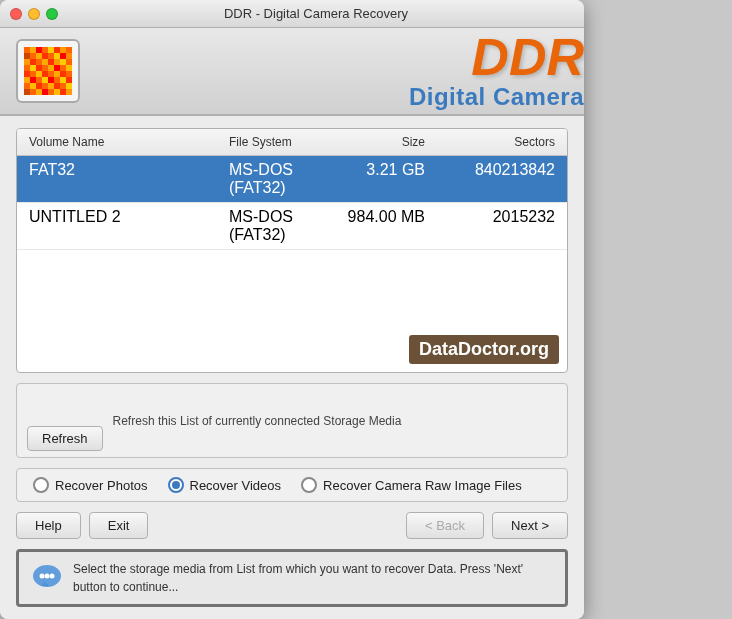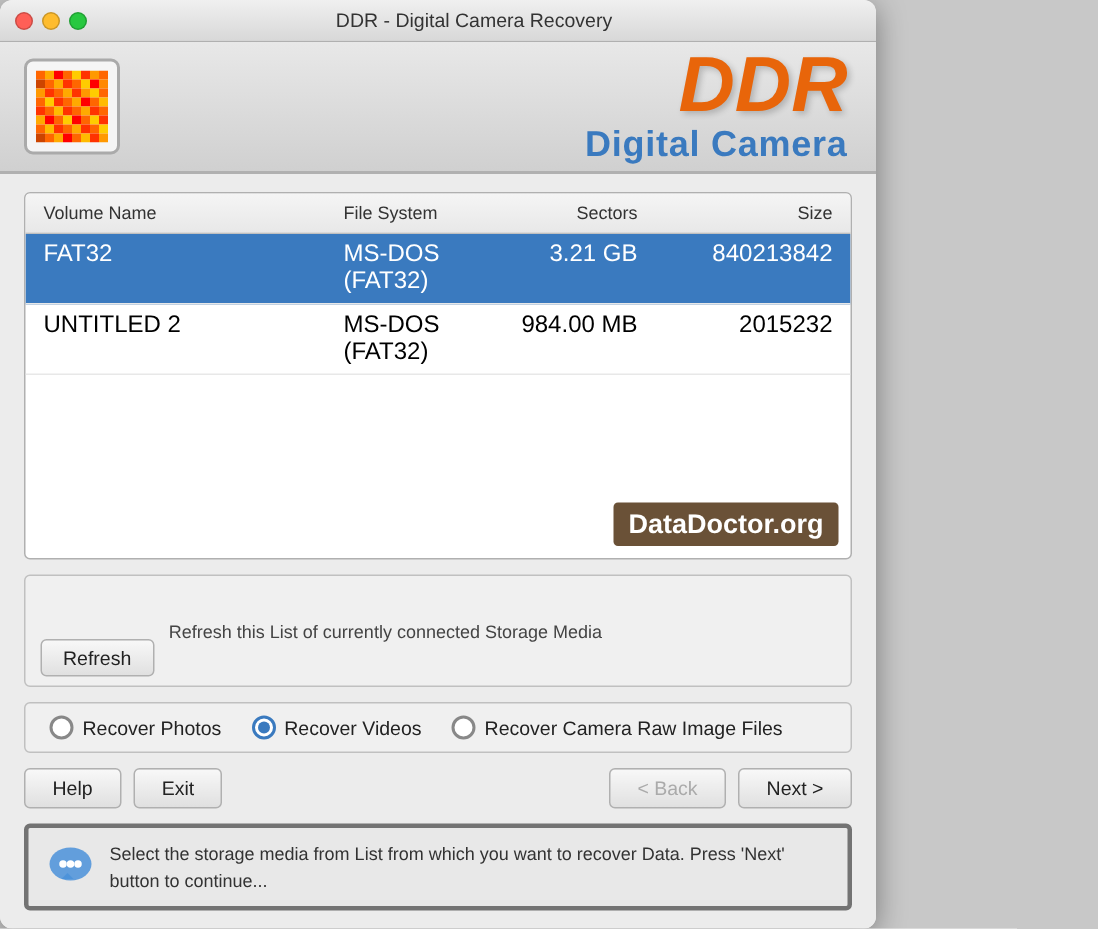--- a/index.html
+++ b/index.html
@@ -73,21 +73,21 @@
       border: 2px solid #aaa;
       border-radius: 6px;
       background: #f5f5f5;
       display: flex;
       align-items: center;
       justify-content: center;
       overflow: hidden;
     }
     .header-brand {
       position: absolute;
-      right: 19px;
+      right: 0;
       text-align: right;
     }
     .ddr-text {
       font-size: 52px;
       font-weight: 900;
       color: #e8650a;
       line-height: 1;
       text-shadow: 2px 2px 4px rgba(0,0,0,0.2);
       font-style: italic;
     }
@@ -362,22 +362,22 @@
       <div class="digital-camera-text">Digital Camera</div>
     </div>
   </div>
 
   <div class="main-content">
 
     <div class="table-container">
       <div class="table-header">
         <div class="table-header-cell">Volume Name</div>
         <div class="table-header-cell">File System</div>
+        <div class="table-header-cell right">Size</div>
         <div class="table-header-cell right">Sectors</div>
-        <div class="table-header-cell right">Size</div>
       </div>
       <div class="table-row selected">
         <div class="table-cell">FAT32</div>
         <div class="table-cell">MS-DOS (FAT32)</div>
         <div class="table-cell right">3.21 GB</div>
         <div class="table-cell right">840213842</div>
       </div>
       <div class="table-row">
         <div class="table-cell">UNTITLED 2</div>
         <div class="table-cell">MS-DOS (FAT32)</div>

